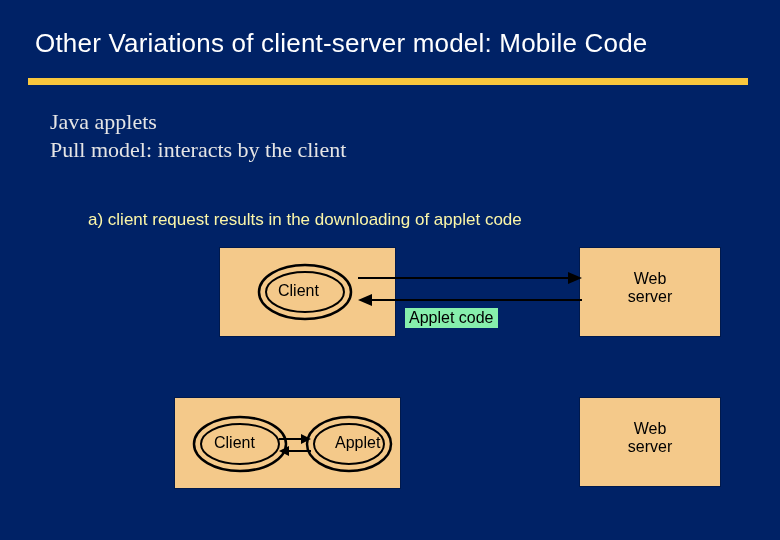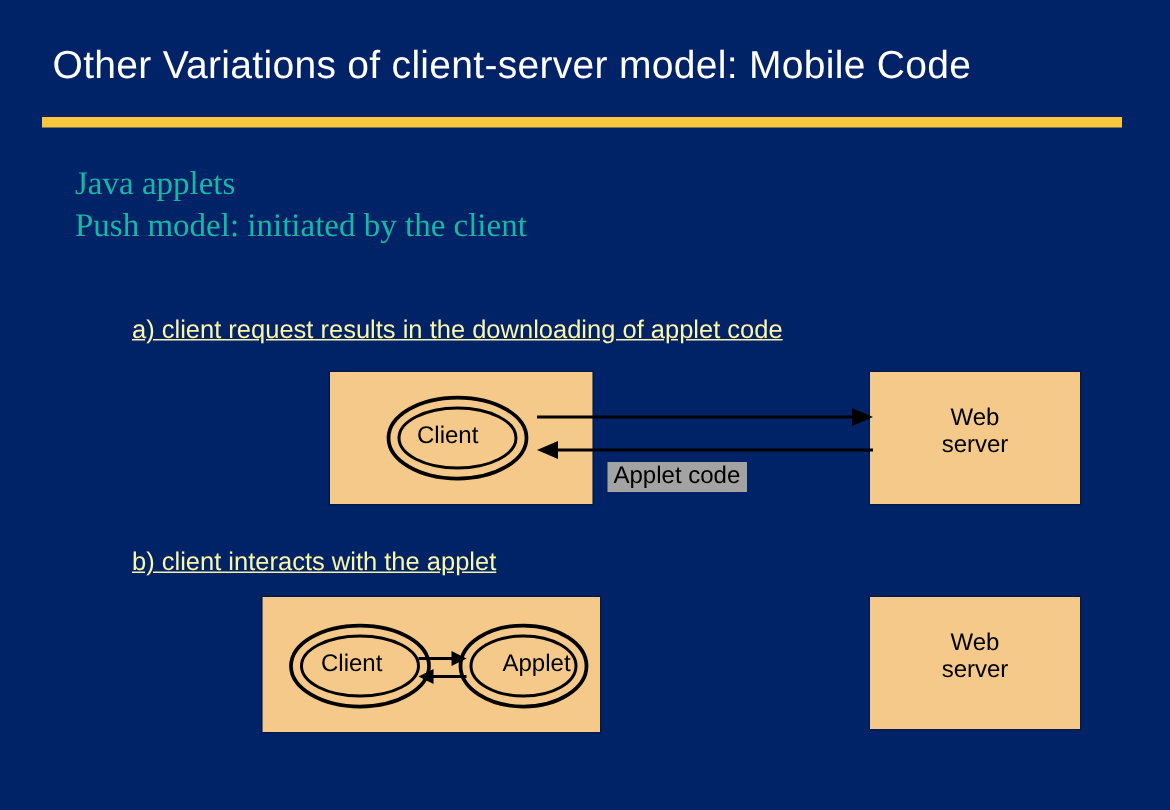--- a/index.html
+++ b/index.html
@@ -34,28 +34,27 @@
     height: 7px;
     background: #f9c73d;
   }
   .body-text {
     position: absolute;
     left: 50px;
     top: 108px;
     font-family: "Times New Roman", Times, serif;
     font-size: 22px;
     line-height: 1.25;
-    color: #14b8a6;
+    color: #e5e5e5;
   }
   .caption {
     position: absolute;
     font-family: Arial, sans-serif;
     font-size: 17px;
     color: #fbf6a8;
-    text-decoration: underline;
   }
   .caption.a { left: 88px; top: 210px; }
   .caption.b { left: 88px; top: 365px; }
 
   .panel {
     position: absolute;
     background: #f4c98a;
     outline: 1px solid rgba(0,0,0,0.25);
   }
   .panel-a1 { left: 220px; top: 248px; width: 175px; height: 88px; }
@@ -69,37 +68,37 @@
     color: #000000;
     text-align: center;
   }
   .applet-code {
     position: absolute;
     left: 405px;
     top: 308px;
     font-family: Arial, sans-serif;
     font-size: 16px;
     color: #000;
-    background: #a3a3a3;
+    background: #86efac;
     padding: 1px 4px;
   }
 
   svg { position: absolute; }
 </style>
 </head>
 <body>
 
 <div class="slide">
 
   <div class="title">Other Variations of client-server model: Mobile Code</div>
   <div class="rule"></div>
 
   <div class="body-text">
     <div>Java applets</div>
-    <div>Push model: initiated by the client</div>
+    <div>Pull model: interacts by the client</div>
   </div>
 
   <div class="caption a">a) client request results in the downloading of applet code</div>
 
   <div class="panel panel-a1"></div>
   <svg style="left:253px; top:260px;" width="105" height="65">
     <ellipse cx="52" cy="32" rx="46" ry="27" fill="#f4c98a" stroke="#000" stroke-width="2.5"></ellipse>
     <ellipse cx="52" cy="32" rx="39" ry="20" fill="none" stroke="#000" stroke-width="2"></ellipse>
   </svg>
   <div class="label" style="position:absolute; left:278px; top:282px;">Client</div>
@@ -113,21 +112,20 @@
   <svg style="left:350px; top:270px;" width="240" height="45">
 
     <line x1="8" y1="8" x2="222" y2="8" stroke="#000" stroke-width="2"></line>
     <polygon points="232,8 218,2 218,14" fill="#000"></polygon>
 
     <line x1="232" y1="30" x2="18" y2="30" stroke="#000" stroke-width="2"></line>
     <polygon points="8,30 22,24 22,36" fill="#000"></polygon>
   </svg>
   <div class="applet-code">Applet code</div>
 
-  <div class="caption b">b) client  interacts with the applet</div>
 
   <div class="panel panel-b1"></div>
   <svg style="left:188px; top:412px;" width="105" height="65">
     <ellipse cx="52" cy="32" rx="46" ry="27" fill="#f4c98a" stroke="#000" stroke-width="2.5"></ellipse>
     <ellipse cx="52" cy="32" rx="39" ry="20" fill="none" stroke="#000" stroke-width="2"></ellipse>
   </svg>
   <div class="label" style="position:absolute; left:214px; top:434px;">Client</div>
 
   <svg style="left:302px; top:412px;" width="95" height="65">
     <ellipse cx="47" cy="32" rx="42" ry="27" fill="#f4c98a" stroke="#000" stroke-width="2.5"></ellipse>

